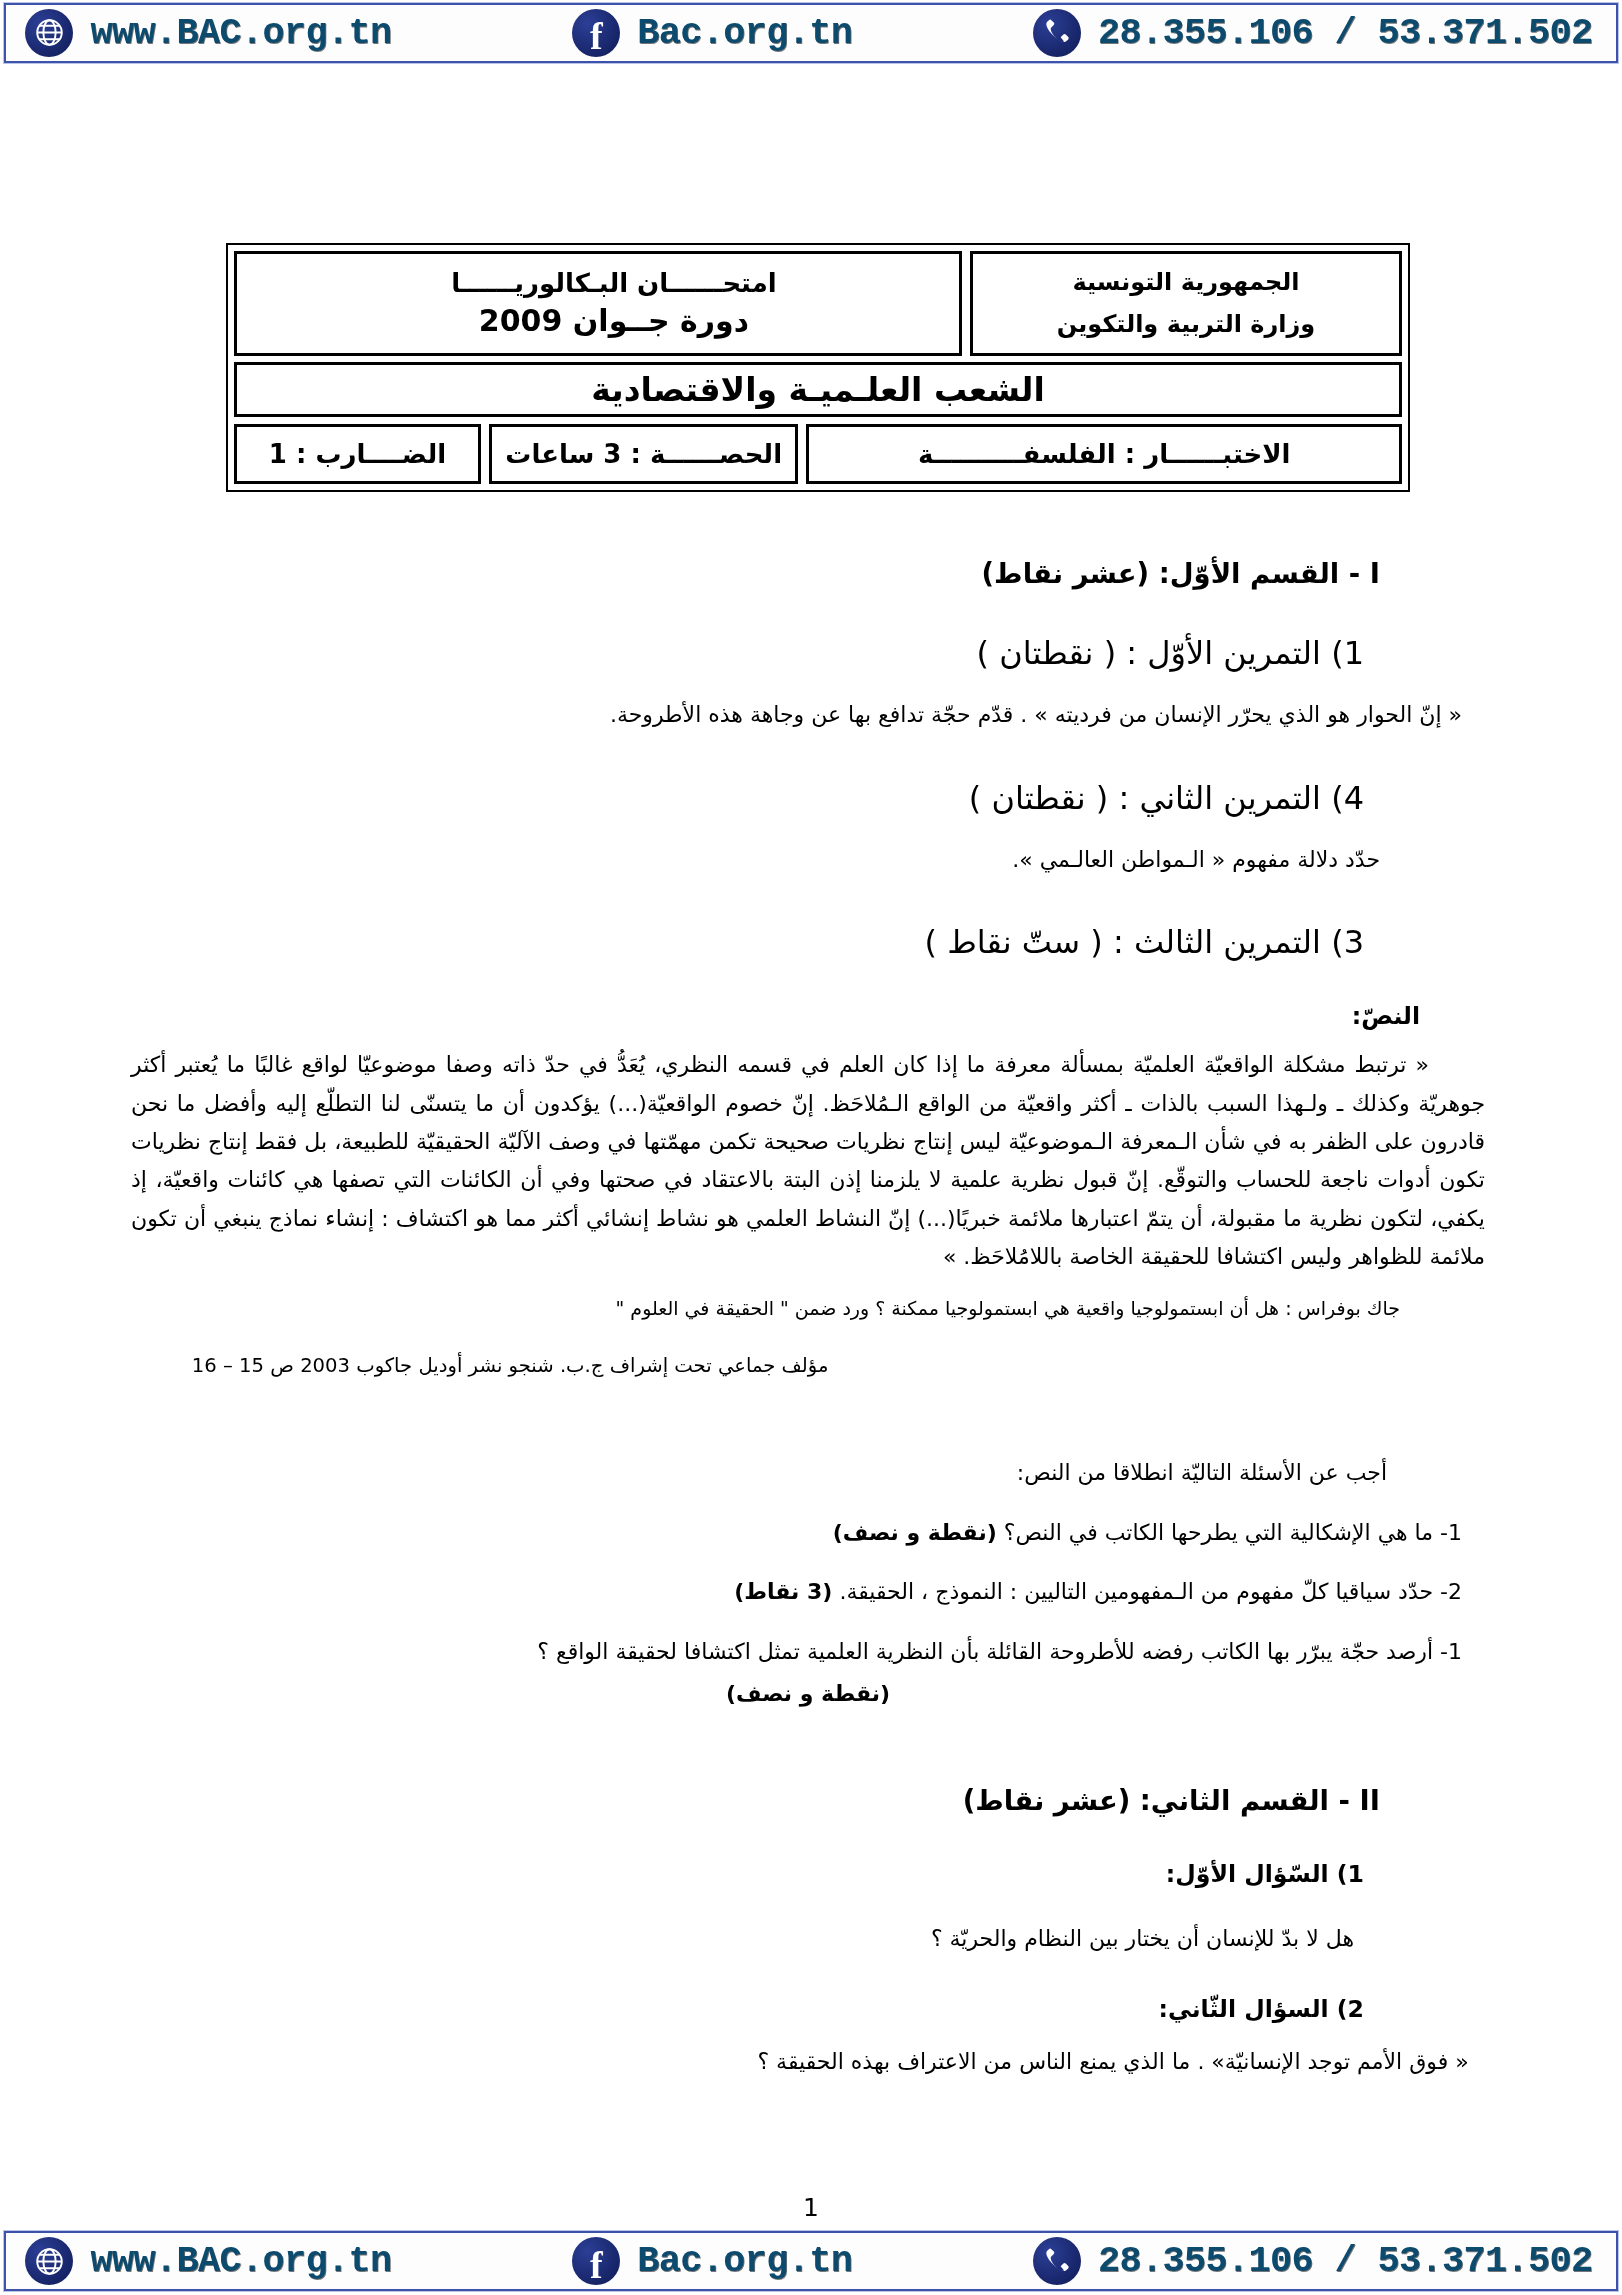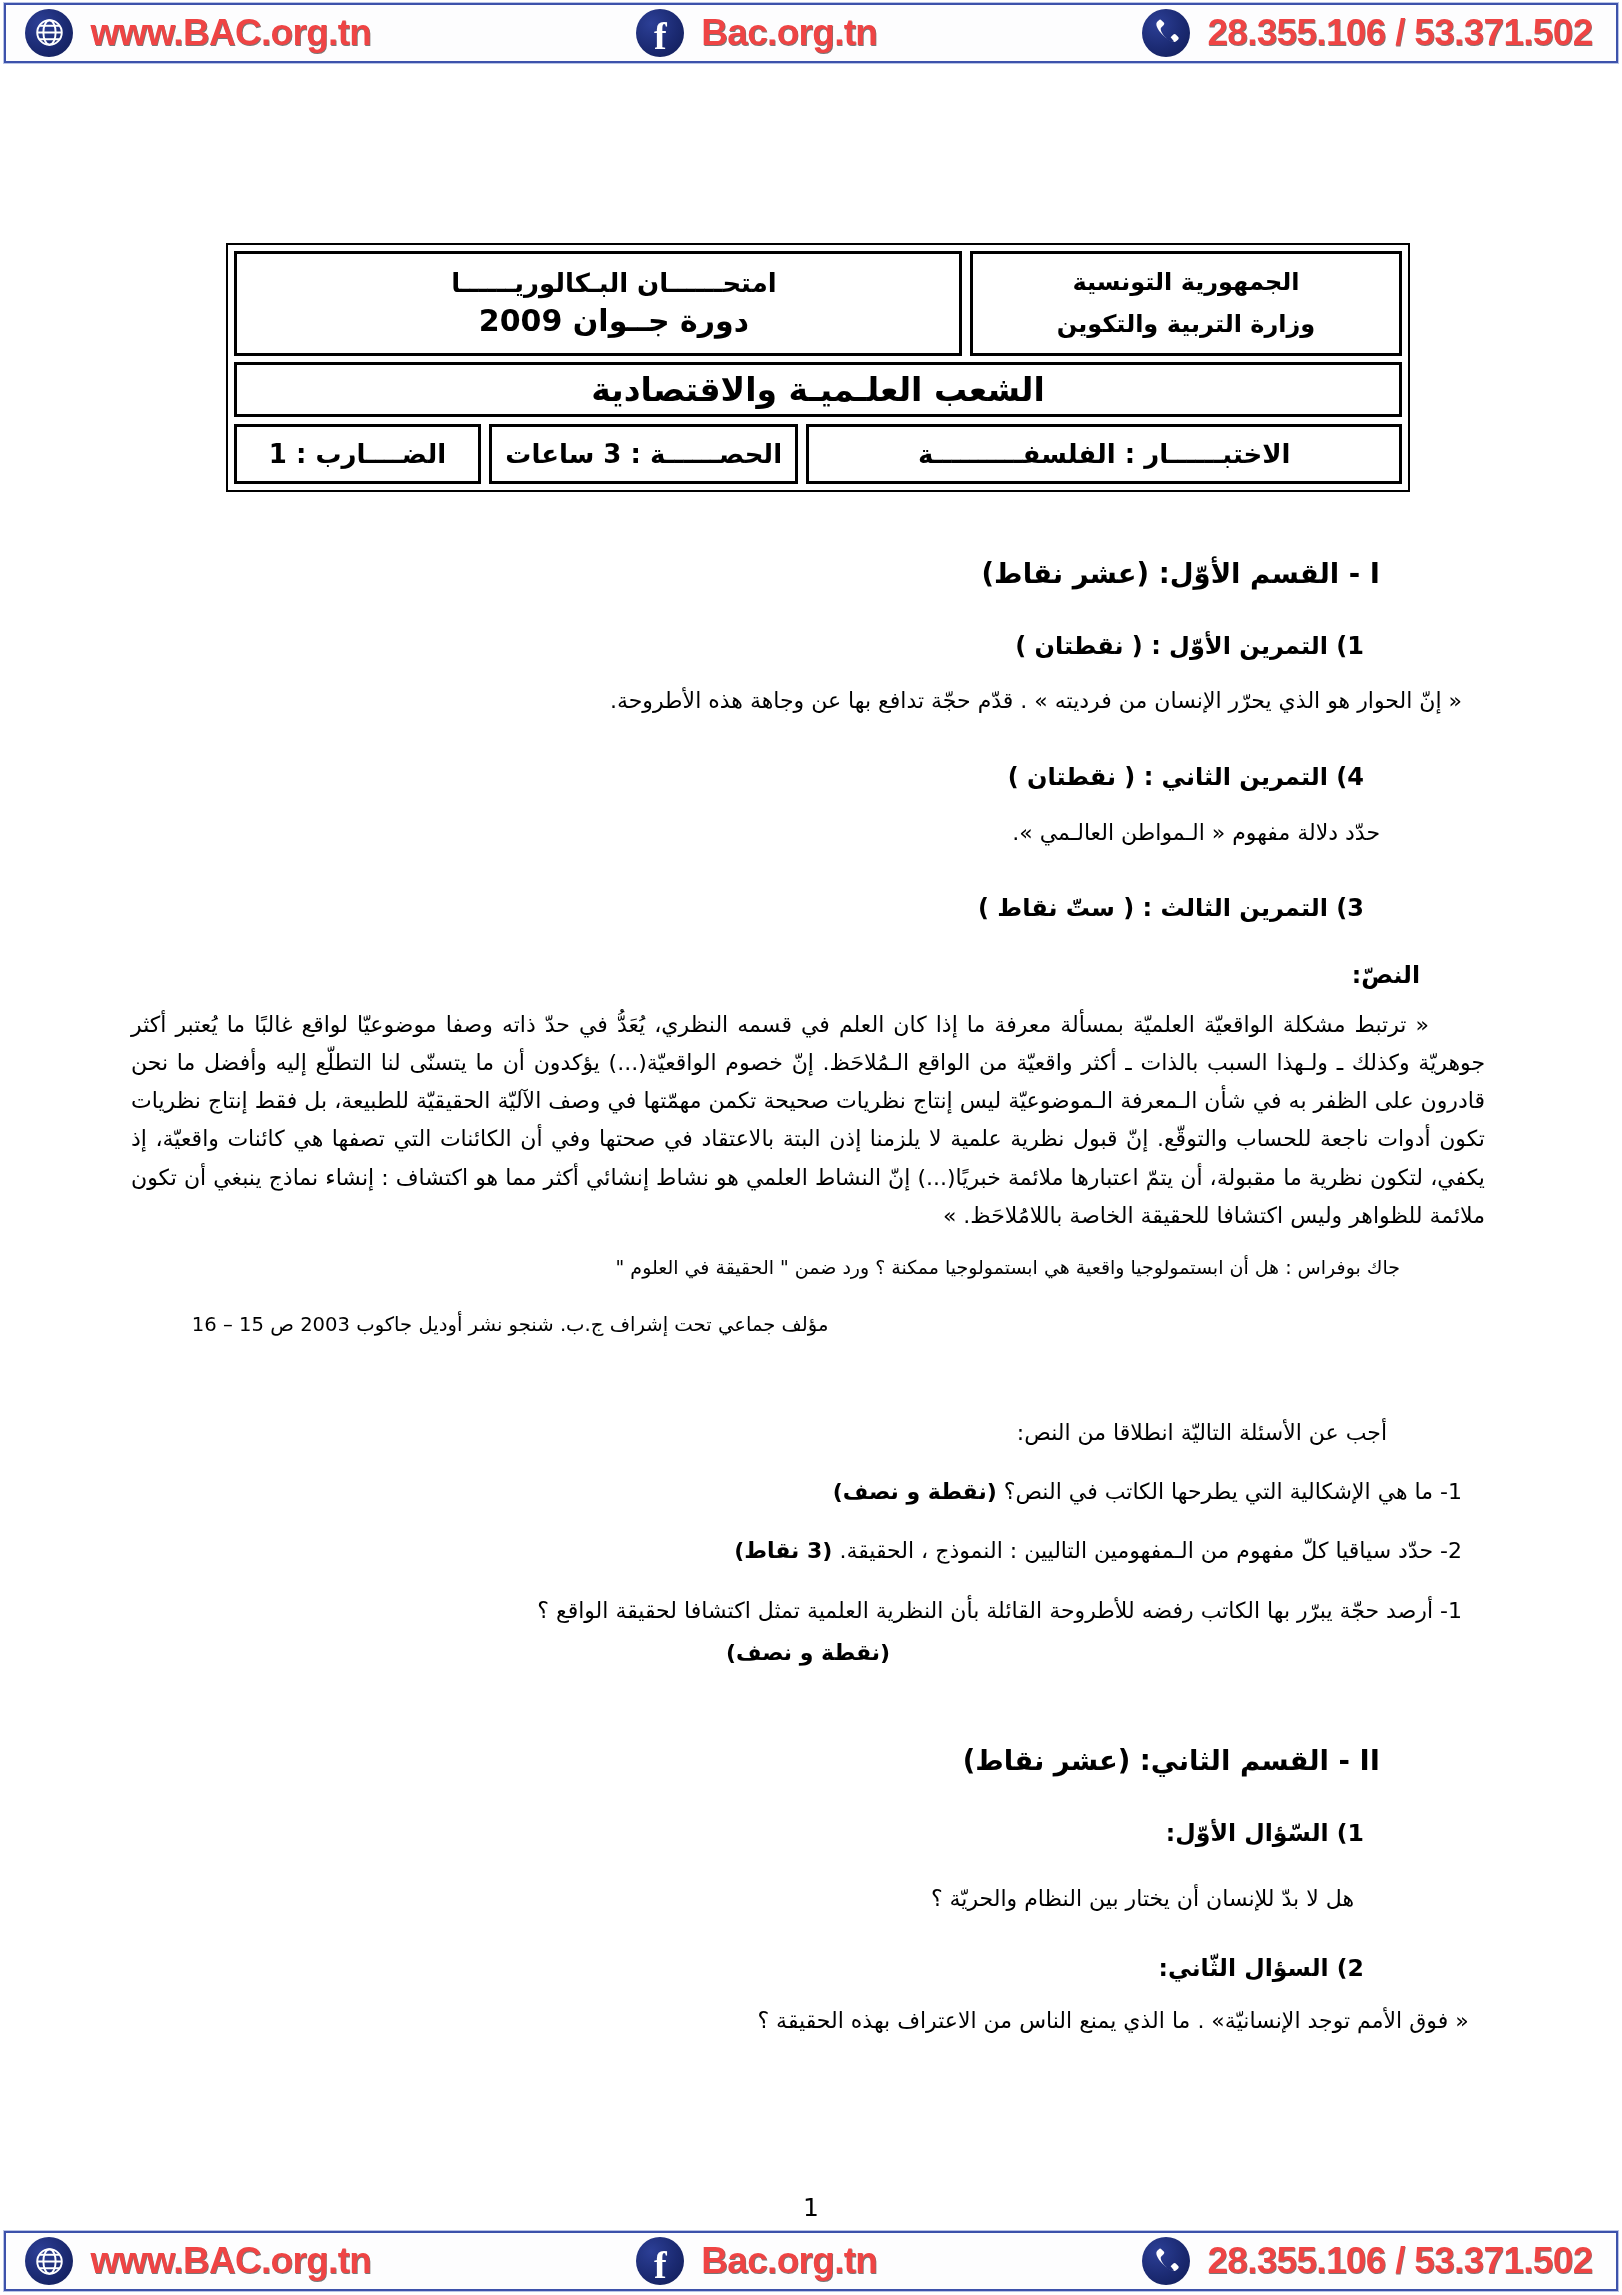--- a/index.html
+++ b/index.html
@@ -17,22 +17,22 @@
   }
   .band.top { top:2.6px; }
   .band.bottom { bottom:3.9px; }
   .band-group { display:flex; align-items:center; gap:17px; }
   .circle-icon {
     width:48px; height:48px; border-radius:50%;
     background:radial-gradient(circle at 32% 30%, #2c3f96 0%, #1b2a72 55%, #101c55 100%);
     display:flex; align-items:center; justify-content:center; flex:0 0 auto;
   }
   .band-label {
-    font-family:Liberation Sans, sans-serif; font-weight:bold; font-size:37px;
-    letter-spacing:-0.7px; color:#ef4444; text-shadow:0.7px 0.7px 0 #777; white-space:nowrap;
+    font-family:Liberation Mono, monospace; font-weight:bold; font-size:37px;
+    letter-spacing:-0.7px; color:#0c4a6e; text-shadow:0.7px 0.7px 0 #777; white-space:nowrap;
   }
   .fb-glyph {
     font-family:"Liberation Serif", serif; font-weight:bold; color:#fff;
     font-size:38px; line-height:1; position:relative; top:3.9px;
   }
   
   .doc-table {
     position:relative; margin-left:226px; margin-top:243px; width:1184px;
     direction:rtl; border:2px solid #000; background:#fff; padding:5.9px;
     display:flex; flex-direction:column; gap:6.5px;
@@ -51,21 +51,21 @@
   .t-row3 { display:grid; grid-template-columns:51% 26.5% 1fr; gap:7.9px; }
   .t-row3 .t-cell { height:60px; font-size:26px; }
   
   .content {
     direction:rtl; text-align:right; margin:0 137px 0 131px;
     font-size:22px; line-height:1.7;
   }
   .sec-heading { font-size:27.5px; font-weight:bold; margin-right:105px; }
   .sec1-heading { margin-top:58px; }
   .sec2-heading { margin-top:65px; }
-  .ex-title { font-size:24px; font-weight:bold; margin-right:121px; }
+  .ex-title { font-size:32px; font-weight:normal; margin-right:121px; }
   .ex1-title { margin-top:29px; }
   .ex1-text  { margin-top:15.7px; margin-right:23px; }
   .ex2-title { margin-top:38px; }
   .ex2-text  { margin-top:15.7px; margin-right:105px; }
   .ex3-title { margin-top:37px; }
   .text-label { margin-top:26px; margin-right:65px; font-size:23.6px; font-weight:bold; }
   .passage { margin-top:10.5px; text-align:justify; text-indent:56px; line-height:1.74; }
   .cite1 { margin-top:15.7px; margin-right:85px; font-size:19px; }
   .cite2 { margin-top:25px; margin-right:44%; font-size:19.6px; text-align:center; }
   .answer-intro { margin-top:72px; margin-right:98px; }

